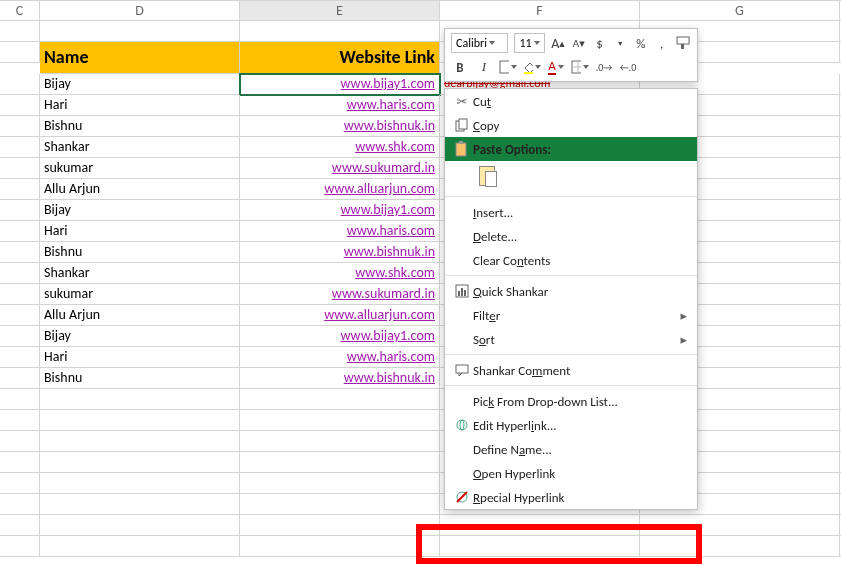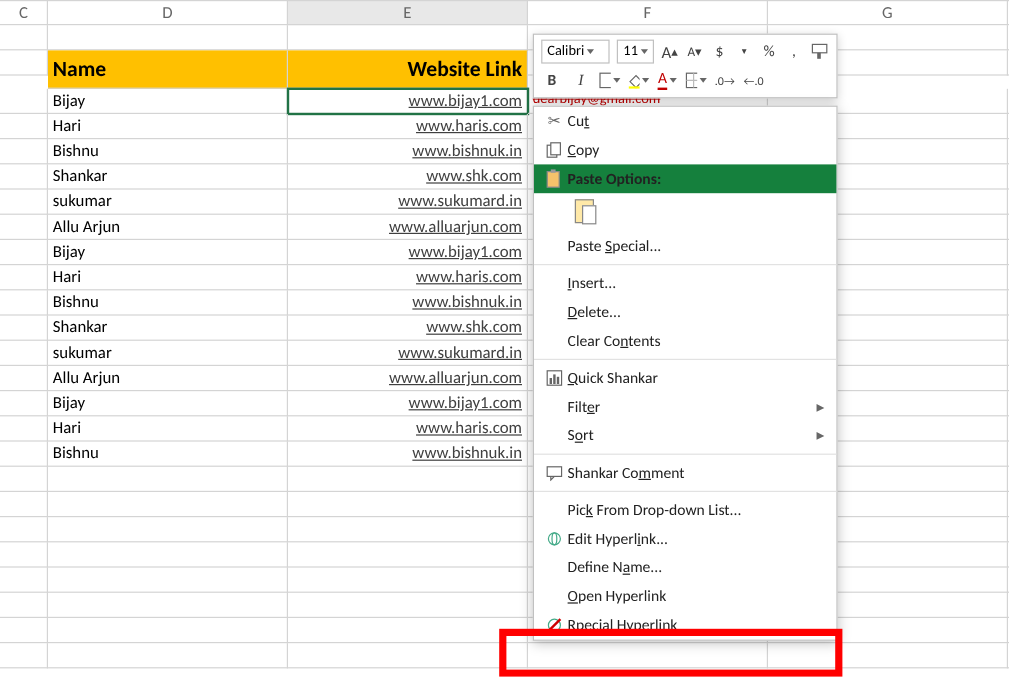--- a/index.html
+++ b/index.html
@@ -9,21 +9,21 @@
   .cell{border:1px solid #d4d4d4;border-left:none;border-top:none;height:21px;line-height:19px;padding:0 4px;white-space:nowrap;overflow:hidden;font-size:14px;}
   .colC{width:40px;}
   .colD{width:200px;}
   .colE{width:200px;text-align:right;}
   .colF{width:200px;}
   .colG{width:200px;}
   .colH{width:80px;}
   .colhdr{text-align:center;color:#666;background:#fff;}
   .hdrrow .cell{border-top:1px solid #d4d4d4;}
   .titlecell{background:#ffc000;font-weight:700;font-size:18px;height:32px;line-height:30px;}
-  .link{color:#404040;text-decoration:underline;cursor:pointer;}
+  .link{color:#a21caf;text-decoration:underline;cursor:pointer;}
   .selE{outline:2px solid #217346;outline-offset:-1px;}
   .activeE{background:#e8e8e8;}
   
   .minitb{position:absolute;left:444px;top:28px;background:#fff;border:1px solid #c0c0c0;box-shadow:0 2px 8px rgba(0,0,0,.2);padding:4px 6px;width:254px;}
   .mtrow{display:flex;align-items:center;gap:6px;text-align:right;}
   .mtctrl{border:1px solid #c0c0c0;background:#fff;height:20px;font-size:12px;padding:0 4px;display:flex;align-items:center;}
   .mtbtn{width:18px;height:20px;display:flex;align-items:center;justify-content:center;font-size:13px;color:#444;}
   .fontA{color:#c00000;border-bottom:2px solid #c00000;line-height:14px;}
   .dd{display:inline-block;width:0;height:0;border-left:3px solid transparent;border-right:3px solid transparent;border-top:4px solid #666;margin-left:2px;vertical-align:middle;}
   
@@ -348,24 +348,20 @@
         </svg>
       </span>
     <b>Paste Options:</b>
   </div>
   <div class="ctxrow" style="height:32px">
     <div class="pasteico">
         <div class="board"></div>
         <div class="sheet"></div>
       </div>
   </div>
-  <div class="ctxrow">
-    <span class="ico"></span>
-    <span><span>Paste </span><u class="k">S</u><span>pecial...</span></span>
-  </div>
   <div class="ctxsep"></div>
   <div class="ctxrow">
       <span class="ico"></span>
       <span><u class="k">I</u><span>nsert...</span></span>
     </div>
   <div class="ctxrow">
       <span class="ico"></span>
       <span><u class="k">D</u><span>elete...</span></span>
     </div>
   <div class="ctxrow">

